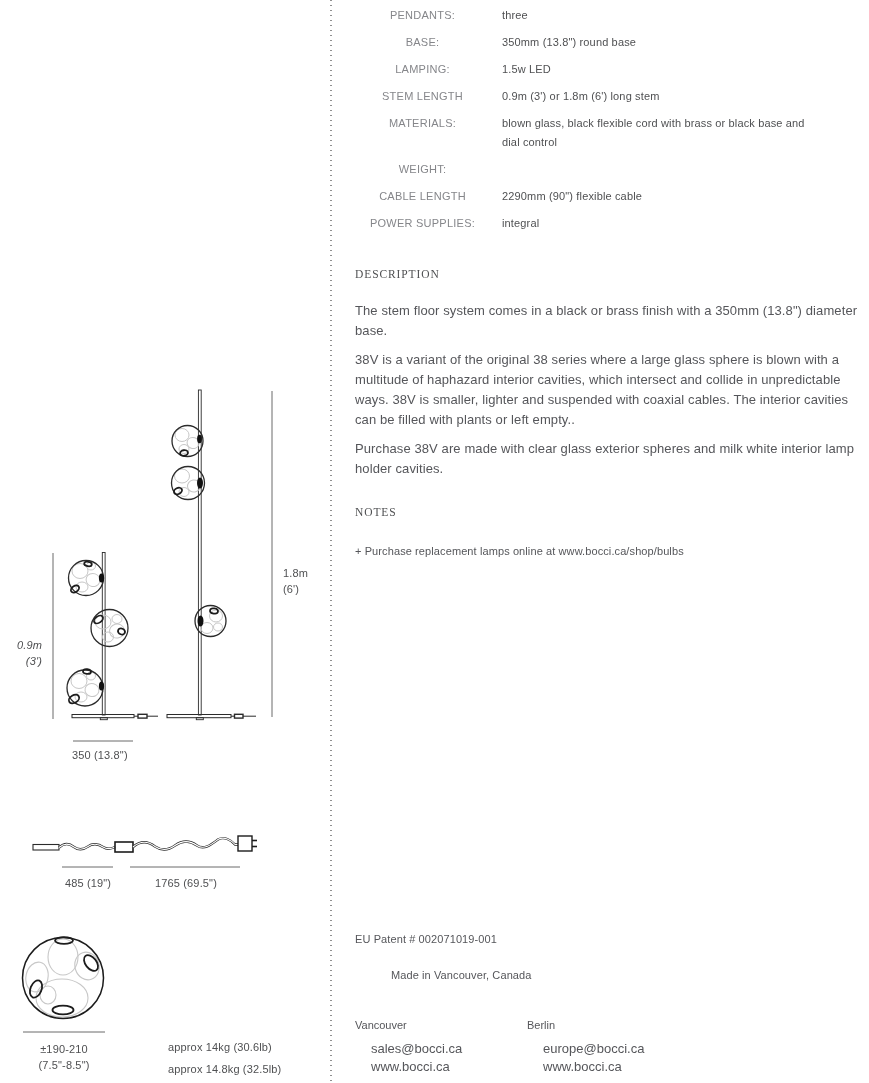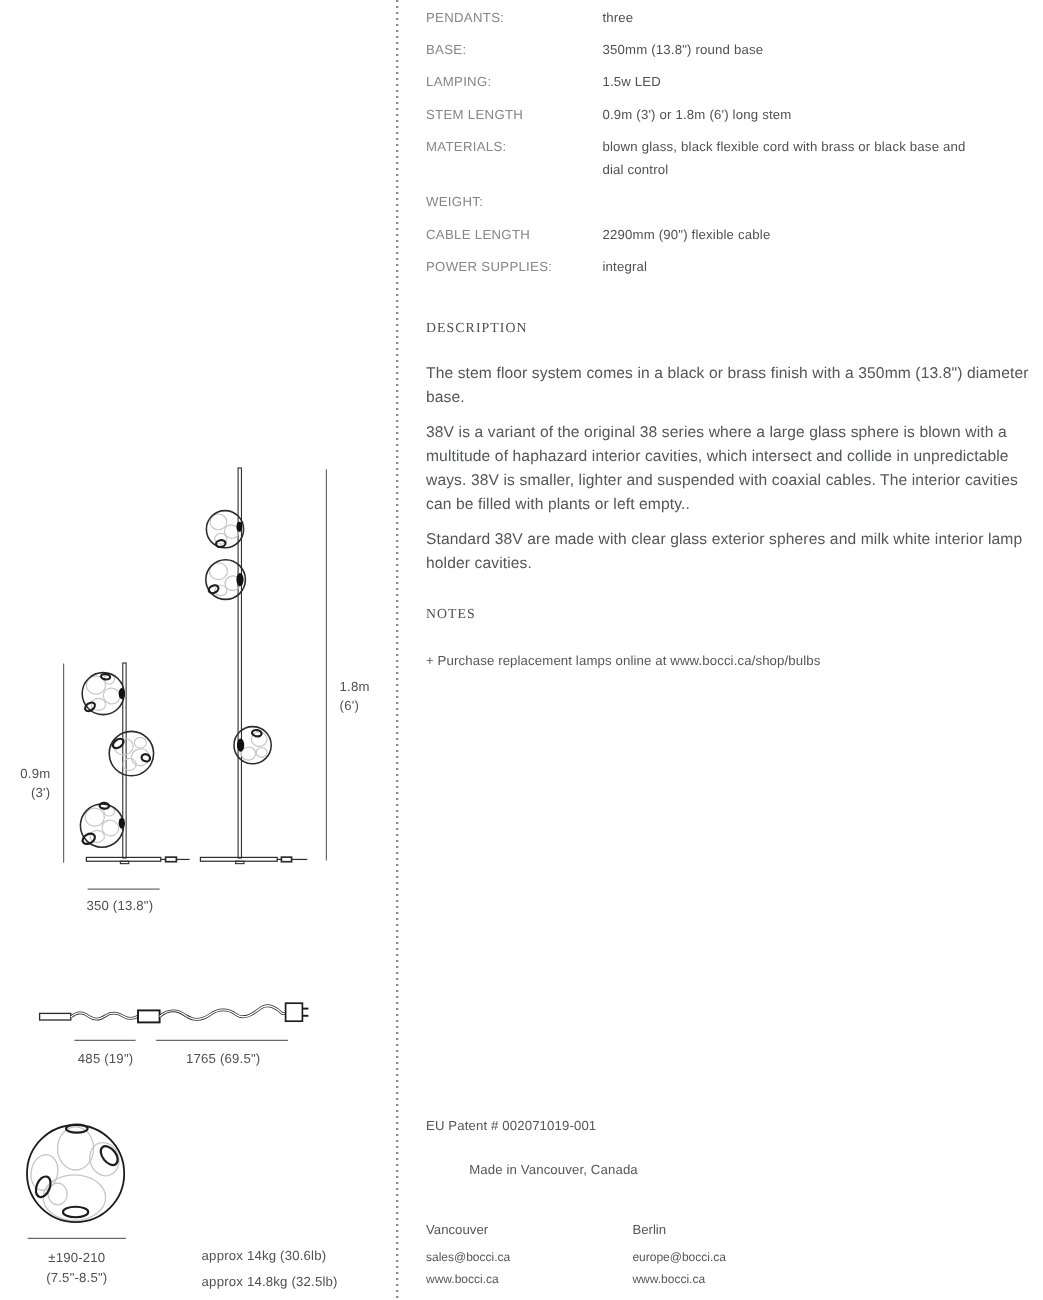--- a/index.html
+++ b/index.html
@@ -11,42 +11,42 @@
   .abs{position:absolute;}
   
   .divider{
     left:330px;top:0;width:2px;height:1083px;
     background:repeating-linear-gradient(to bottom,#8f8f8f 0 1.4px,transparent 1.4px 5px);
   }
   
   .spec-table{left:355px;top:6px;width:505px;}
   .spec-row{display:flex;margin-bottom:8px;}
   .spec-label{
-    width:135px;flex:0 0 135px;text-align:left;
+    width:135px;flex:0 0 135px;text-align:center;
     font-size:11px;line-height:19px;color:#85868a;letter-spacing:.25px;
   }
   .spec-value{
     margin-left:12px;width:310px;
     font-size:11px;line-height:19px;color:#4f5052;letter-spacing:.15px;
   }
   
   .section-heading{
     font-size:11.5px;line-height:14px;color:#4f5052;letter-spacing:.9px;font-family:Liberation Serif, serif;
   }
   .body-copy{width:505px;font-size:13px;line-height:20px;color:#55565a;letter-spacing:.1px;}
   .body-copy p{margin:0 0 9px 0;}
   .single-line{font-size:11px;line-height:20px;color:#55565a;letter-spacing:.1px;}
   
   .offices{left:355px;top:1016px;display:flex;}
   .office{width:172px;}
   .office .city{font-size:11px;line-height:18px;color:#55565a;margin-bottom:6px;}
-  .office .contact-line{font-size:10px;line-height:17.5px;color:#55565a;}
+  .office .contact-line{font-size:13px;line-height:17.5px;color:#55565a;margin-left:16px;}
   
   .dim-label{font-size:11px;line-height:16px;color:#4f5052;letter-spacing:.15px;}
-  .dim-right{text-align:right;}
+  .dim-right{text-align:right;font-style:italic;}
   .dim-center{text-align:center;}
   .weights{line-height:22px;}
   svg{display:block;}
 </style>
 </head>
 <body>
 
 <div class="abs divider"></div>
 
 <div class="abs spec-table">
@@ -81,21 +81,21 @@
     <div class="spec-label">POWER SUPPLIES:</div>
     <div class="spec-value">integral</div>
   </div>
 </div>
 
 <div class="abs section-heading" style="left:355px;top:267px;">DESCRIPTION</div>
 
 <div class="abs body-copy" style="left:355px;top:301px;">
   <p>The stem floor system comes in a black or brass finish with a 350mm (13.8") diameter base.</p>
   <p>38V is a variant of the original 38 series where a large glass sphere is blown with a multitude of haphazard interior cavities, which intersect and collide in unpredictable ways. 38V is smaller, lighter and suspended with coaxial cables. The interior cavities can be filled with plants or left empty..</p>
-  <p>Standard 38V are made with clear glass exterior spheres and milk white interior lamp holder cavities.</p>
+  <p>Purchase 38V are made with clear glass exterior spheres and milk white interior lamp holder cavities.</p>
 </div>
 
 <div class="abs section-heading" style="left:355px;top:505px;">NOTES</div>
 
 <div class="abs single-line" style="left:355px;top:541px;width:505px;">+ Purchase replacement lamps online at www.bocci.ca/shop/bulbs</div>
 
 <div class="abs single-line" style="left:355px;top:929px;">EU Patent # 002071019-001</div>
 
 <div class="abs single-line" style="left:355px;top:965px;margin-left:36px;">Made in Vancouver, Canada</div>
 

